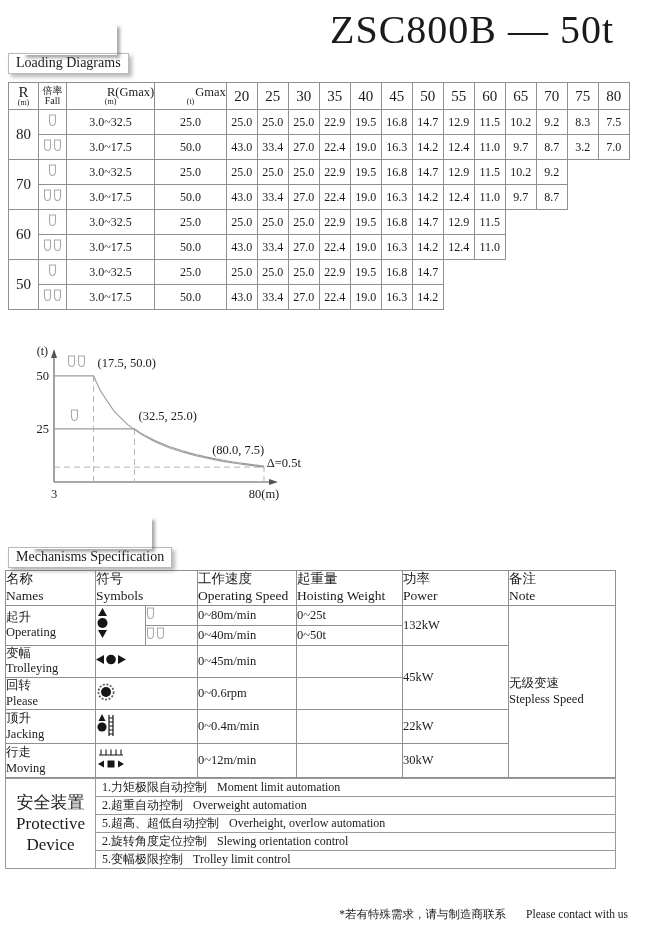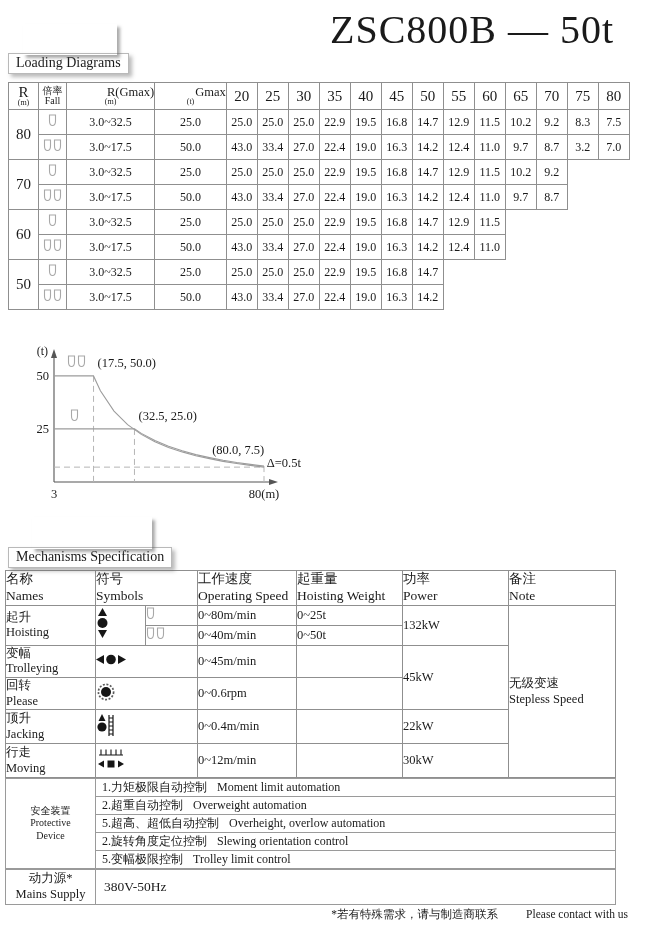--- a/index.html
+++ b/index.html
@@ -45,32 +45,32 @@
   table.mech th,table.mech td{border:1px solid #8f8f8f;text-align:left;vertical-align:middle;
              padding:0;font-weight:normal;}
   table.mech th{font-size:13.5px;}
   table.mech td{font-size:12.5px;}
   .cell-2l span{display:block;line-height:1.25;}
   .name-cell{font-size:13px;}
 
   
   table.protect{position:absolute;left:5px;top:778px;border-collapse:collapse;table-layout:fixed;}
   table.protect td{border:1px solid #9a9a9a;font-size:12px;vertical-align:middle;padding:0;}
-  table.protect td.left{ text-align:center;font-size:10px;}
+  table.protect td.left{ text-align:center;font-size:17px;}
   table.protect td.item{text-align:left;padding-left:6px;height:17px;margin-left:40px;}
   .item-cn{margin-right:10px;}
 
   
   table.mains{position:absolute;left:5px;top:869px;border-collapse:collapse;table-layout:fixed;}
   table.mains td{border:1px solid #9a9a9a;font-size:12.5px;vertical-align:middle;padding:0;}
   table.mains td.left{text-align:center;}
   table.mains td.val{text-align:left;padding-left:8px;font-size:13.5px;}
 
   .footnote{position:absolute;right:22px;top:907px;font-size:11.5px;text-align:right;white-space:nowrap;}
-  .footnote .fn-en{margin-left:28px;}
+  .footnote .fn-en{margin-left:20px;}
 </style>
 </head>
 <body>
 
 <div class="page">
 
   <div class="badge" style="left:8px;top:24px;">
     <div class="badge-cn">载荷表</div>
     <div class="badge-en">Loading Diagrams</div>
   </div>
@@ -360,21 +360,21 @@
           <th><span class="cell-2l"><span>名称</span><span>Names</span></span></th>
           <th colspan="2"><span class="cell-2l"><span>符号</span><span>Symbols</span></span></th>
           <th><span class="cell-2l"><span>工作速度</span><span>Operating Speed</span></span></th>
           <th><span class="cell-2l"><span>起重量</span><span>Hoisting Weight</span></span></th>
           <th><span class="cell-2l"><span>功率</span><span>Power</span></span></th>
           <th><span class="cell-2l"><span>备注</span><span>Note</span></span></th>
         </tr>
       </thead>
       <tbody>
         <tr style="height: 19px;">
-          <td rowspan="2" class="name-cell"><span class="cell-2l"><span>起升</span><span>Hoisting</span></span></td>
+          <td rowspan="2" class="name-cell"><span class="cell-2l"><span>起升</span><span>Operating</span></span></td>
           <td rowspan="2"><svg width="13" height="30" viewBox="0 0 13 30">
               <path d="M6.5,0 L2,8 H11 Z" fill="#161616"></path>
               <circle cx="6.5" cy="15" r="5" fill="#161616"></circle>
               <path d="M2,22 H11 L6.5,30 Z" fill="#161616"></path>
             </svg></td>
           <td><svg width="9" height="15" viewBox="0 0 9 15">
               <path d="M1.5,2 H7.5 V8 Q7.5,12.5 4.5,12.5 Q1.5,12.5 1.5,8 Z" fill="none" stroke="#a8a8a8" stroke-width="1.1"></path>
             </svg></td>
           <td>0~80m/min</td>
           <td>0~25t</td>
@@ -453,35 +453,18 @@
         </tr>
         <tr>
           <td class="item"><span class="item-cn">2.旋转角度定位控制</span><span>Slewing orientation control</span></td>
         </tr>
         <tr>
           <td class="item"><span class="item-cn">5.变幅极限控制</span><span>Trolley limit control</span></td>
         </tr>
       </tbody>
     </table>
 
-  <table class="mains">
-    <colgroup>
-        <col style="width:90px">
-        <col style="width:520px">
-      </colgroup>
-    <tbody>
-        <tr style="height:35px;">
-      <td class="left">
-        <span class="cell-2l">
-          <span>动力源*</span>
-          <span>Mains Supply</span>
-        </span>
-      </td>
-      <td class="val">380V-50Hz</td>
-    </tr>
-  </tbody>
-    </table>
 
   <div class="footnote">
     <span class="fn-cn">*若有特殊需求，请与制造商联系</span><span class="fn-en">Please contact with us</span>
   </div>
 
 </div>
 
 </body></html>

